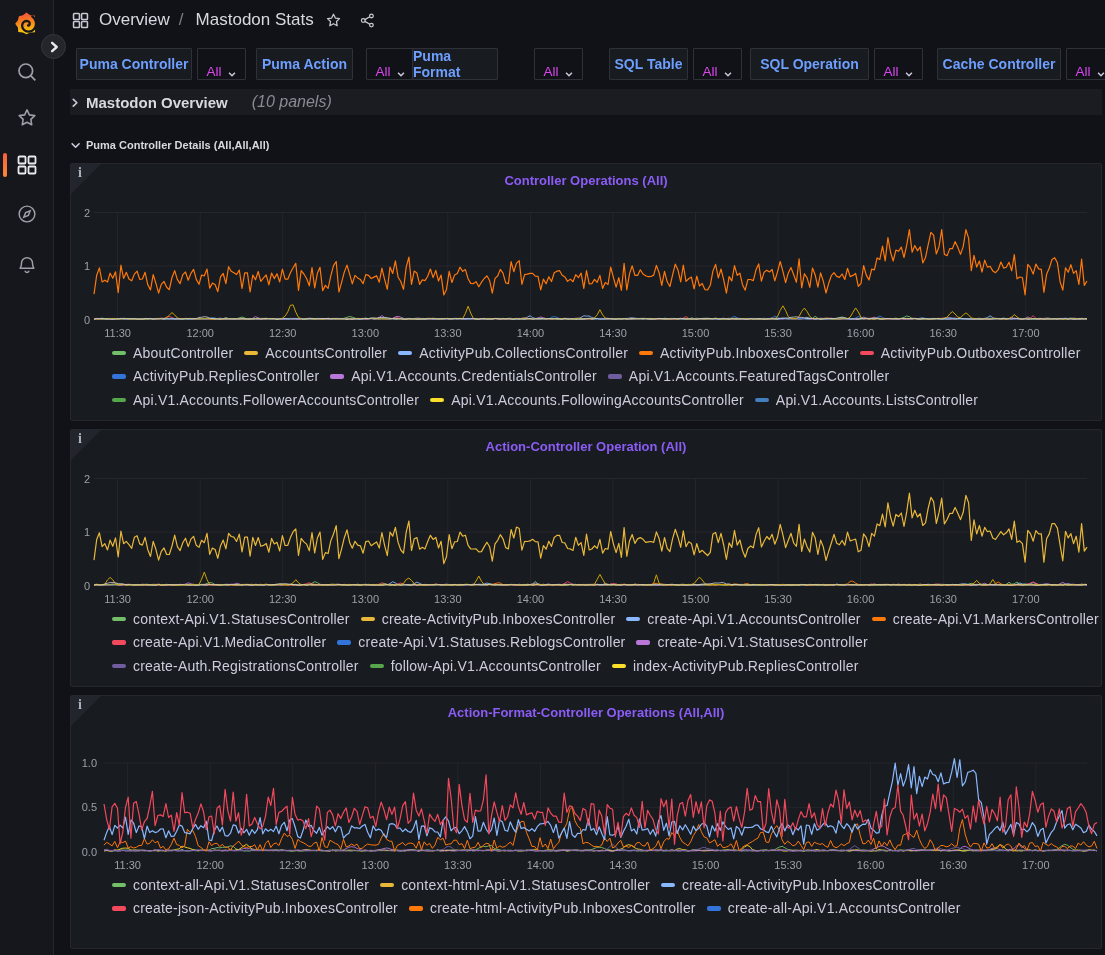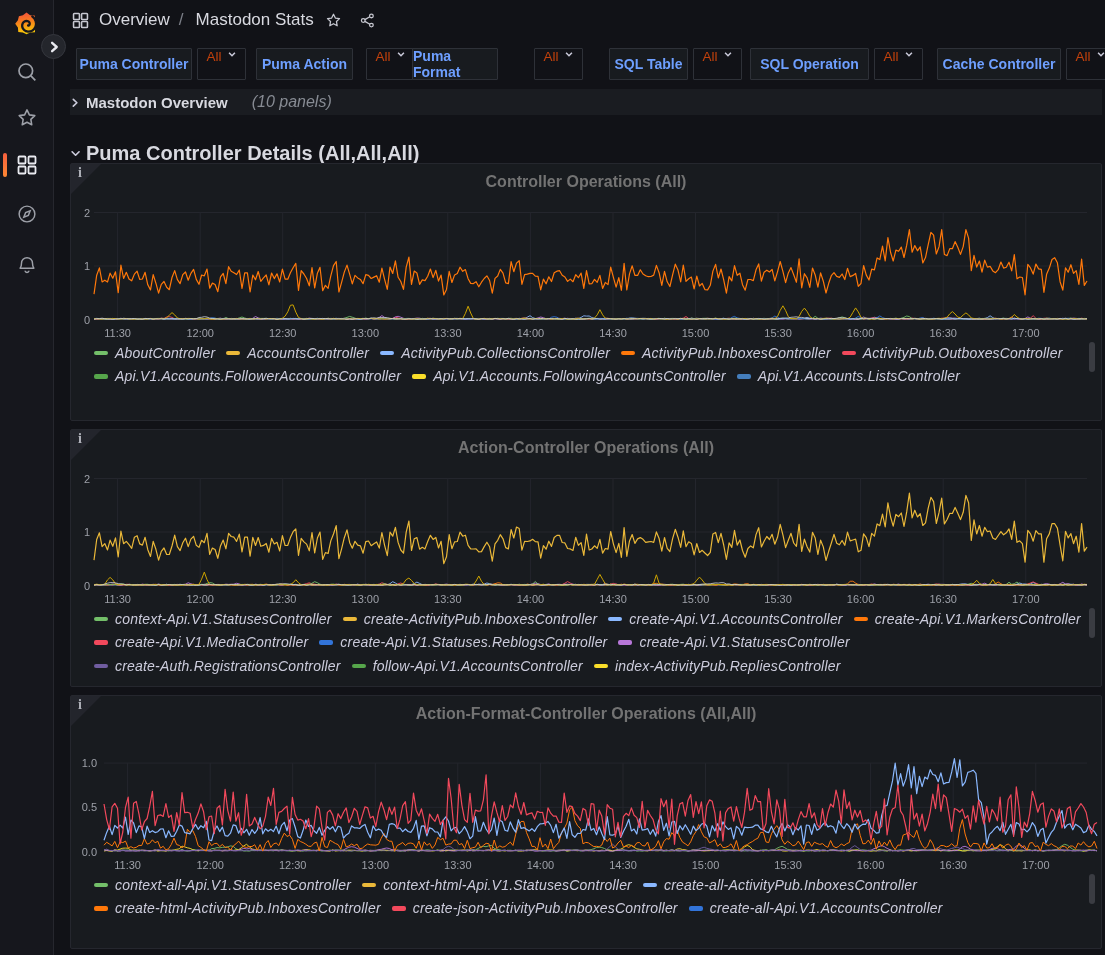--- a/index.html
+++ b/index.html
@@ -12,39 +12,39 @@
 .collapse { position:absolute; left:41px; top:34px; width:25px; height:25px; border-radius:50%;
   background:#24262c; border:1px solid #34363d; z-index:8; display:flex; align-items:center; justify-content:center; }
 .bc { position:absolute; left:54px; top:0; width:1051px; height:40px; display:flex; align-items:center; }
 .bcicon { margin-left:18px; display:flex; }
 .bct { font-size:17px; color:#D8D9E0; margin-left:10px; }
 .bcsep { font-size:17px; color:#7b7e87; margin:0 12px 0 9px; }
 .bcico2 { margin-left:11px; display:flex; } .bcico3 { margin-left:17px; display:flex; }
 .fl { position:absolute; top:48px; height:32px; background:#181b1f; border:1px solid #2e3138;
   color:#6E9FFF; font-size:14px; font-weight:bold; display:flex; align-items:center; justify-content:center; border-radius:1px; }
 .fa { position:absolute; top:48px; height:32px; width:49px; background:#111217; border:1px solid #2e3138;
-  color:#c2410c; font-size:13.5px; display:flex; align-items:flex-start; justify-content:center; gap:5px; border-radius:1px; }
+  color:#d946ef; font-size:13.5px; display:flex; align-items:flex-end; justify-content:center; gap:5px; border-radius:1px; }
 .rowc { position:absolute; left:70px; top:89px; width:1032px; height:26px; background:#1a1c21;
   display:flex; align-items:center; font-size:15px; }
 .rowc b { color:#D8D9E0; margin-left:5px; }
 .rowc i { color:#878b93; margin-left:24px; font-size:16px; }
-.rowh { position:absolute; left:70px; top:140px; width:1032px; height:26px;
-  display:flex; align-items:center; font-size:20px; }
+.rowh { position:absolute; left:70px; top:132px; width:1032px; height:26px;
+  display:flex; align-items:center; font-size:11px; }
 .rowh b { color:#D8D9E0; margin-left:5px; }
 .panel { position:absolute; left:70px; width:1032px; height:258px; background:#181b1f;
   border:1px solid #25272e; border-radius:2px; }
 .pcorner { position:absolute; left:0; top:0; width:0; height:0;
   border-top:30px solid #23252c; border-right:30px solid transparent; }
 .pinfo { position:absolute; left:7px; top:1px; font-family:"Liberation Serif",serif;
   font-weight:bold; font-size:14px; color:#aeb0b8; }
 .ptitle { position:absolute; top:9px; left:0; width:100%; text-align:center;
-  font-size:16px; font-weight:bold; color:#737373; }
+  font-size:13px; font-weight:bold; color:#8b5cf6; }
 .chart { position:absolute; left:0; top:0; }
 .axis { font-family:"Liberation Sans",sans-serif; font-size:11px; fill:#9DA0A8; }
-.legend { position:absolute; left:23px; top:177px; width:992px;font-style:italic; }
+.legend { position:absolute; left:41px; top:177px; width:992px; }
 .lr { display:flex; height:23.5px; align-items:center; white-space:nowrap; }
 .li { display:flex; align-items:center; font-size:14px; letter-spacing:0.2px; color:#ccccdc; margin-right:11px; }
 .lm { display:inline-block; width:14px; height:4.5px; border-radius:2px; margin-right:7px; flex:none; }
 .lsb { position:absolute; right:-9px; top:1px; width:6px; height:30px; border-radius:3px; background:#3a3c42; }
 </style></head><body>
 <div class="sidebar">
   <div class="slogo"><svg width="25" height="25" viewBox="0 0 25 25">
         <defs>
           <linearGradient id="glg" x1="0.3" y1="0" x2="0.42" y2="1">
             <stop offset="0" stop-color="#F1513E"></stop>
@@ -193,31 +193,36 @@
     </svg>
 <div class="legend">
       <div class="lr">
         <span class="li"><span class="lm" style="background:#73BF69"></span>AboutController</span>
         <span class="li"><span class="lm" style="background:#EAB839"></span>AccountsController</span>
         <span class="li"><span class="lm" style="background:#8AB8FF"></span>ActivityPub.CollectionsController</span>
         <span class="li"><span class="lm" style="background:#FF780A"></span>ActivityPub.InboxesController</span>
         <span class="li"><span class="lm" style="background:#F2495C"></span>ActivityPub.OutboxesController</span>
       </div>
       <div class="lr">
+        <span class="li"><span class="lm" style="background:#3274D9"></span>ActivityPub.RepliesController</span>
+        <span class="li"><span class="lm" style="background:#B877D9"></span>Api.V1.Accounts.CredentialsController</span>
+        <span class="li"><span class="lm" style="background:#705DA0"></span>Api.V1.Accounts.FeaturedTagsController</span>
+      </div>
+      <div class="lr">
         <span class="li"><span class="lm" style="background:#56A64B"></span>Api.V1.Accounts.FollowerAccountsController</span>
         <span class="li"><span class="lm" style="background:#FADE2A"></span>Api.V1.Accounts.FollowingAccountsController</span>
         <span class="li"><span class="lm" style="background:#447EBC"></span>Api.V1.Accounts.ListsController</span>
       </div>
       <div class="lsb"></div>
     </div>
 </div>
 <div class="panel" style="top:429px;height:258px">
 <div class="pcorner"></div>
     <div class="pinfo">i</div>
-<div class="ptitle">Action-Controller Operations (All)</div>
+<div class="ptitle">Action-Controller Operation (All)</div>
 <svg class="chart" width="1030" height="182" viewBox="0 0 1030 182">
       <line x1="23" y1="155.5" x2="1016" y2="155.5" stroke="#24262d" stroke-width="1"></line>
       <line x1="23" y1="102.0" x2="1016" y2="102.0" stroke="#24262d" stroke-width="1"></line>
       <line x1="23" y1="48.5" x2="1016" y2="48.5" stroke="#24262d" stroke-width="1"></line>
       <line x1="46.6" y1="48.5" x2="46.6" y2="155.5" stroke="#24262d" stroke-width="1"></line>
       <line x1="129.2" y1="48.5" x2="129.2" y2="155.5" stroke="#24262d" stroke-width="1"></line>
       <line x1="211.7" y1="48.5" x2="211.7" y2="155.5" stroke="#24262d" stroke-width="1"></line>
       <line x1="294.3" y1="48.5" x2="294.3" y2="155.5" stroke="#24262d" stroke-width="1"></line>
       <line x1="376.8" y1="48.5" x2="376.8" y2="155.5" stroke="#24262d" stroke-width="1"></line>
       <line x1="459.4" y1="48.5" x2="459.4" y2="155.5" stroke="#24262d" stroke-width="1"></line>
@@ -314,18 +319,18 @@
       <polyline points="33.0,144.3 35.7,136.4 38.4,130.2 41.1,138.6 43.8,129.3 46.5,132.0 49.1,129.2 51.8,132.0 54.5,121.1 57.2,138.4 59.9,124.0 62.6,127.0 65.3,136.6 68.0,129.9 70.7,131.0 73.4,142.7 76.1,130.2 78.7,136.5 81.4,134.7 84.1,136.6 86.8,135.7 89.5,133.0 92.2,132.9 94.9,141.7 97.6,134.8 100.3,140.5 103.0,140.1 105.7,135.2 108.3,128.9 111.0,130.1 113.7,136.6 116.4,137.2 119.1,137.8 121.8,132.6 124.5,128.4 127.2,133.3 129.9,129.7 132.6,131.7 135.3,125.4 138.0,144.0 140.6,144.7 143.3,134.5 146.0,130.0 148.7,135.6 151.4,131.1 154.1,139.6 156.8,140.1 159.5,137.2 162.2,128.9 164.9,129.7 167.6,137.2 170.2,132.4 172.9,136.8 175.6,133.3 178.3,139.3 181.0,133.6 183.7,137.3 186.4,133.6 189.1,121.6 191.8,137.8 194.5,132.8 197.2,135.2 199.8,133.3 202.5,135.6 205.2,130.1 207.9,137.7 210.6,129.3 213.3,126.3 216.0,134.8 218.7,124.1 221.4,122.6 224.1,131.0 226.8,140.6 229.4,142.0 232.1,134.3 234.8,124.0 237.5,130.4 240.2,129.4 242.9,134.7 245.6,137.3 248.3,131.4 251.0,139.3 253.7,134.4 256.4,130.7 259.0,133.2 261.7,130.6 264.4,135.8 267.1,130.2 269.8,131.3 272.5,142.2 275.2,138.9 277.9,137.2 280.6,129.9 283.3,131.8 286.0,131.9 288.7,132.5 291.3,130.0 294.0,128.4 296.7,136.3 299.4,141.8 302.1,129.9 304.8,134.5 307.5,133.1 310.2,134.3 312.9,139.3 315.6,141.4 318.3,128.3 320.9,127.6 323.6,128.5 326.3,132.3 329.0,132.0 331.7,135.6 334.4,133.0 337.1,135.5 339.8,136.3 342.5,132.3 345.2,124.4 347.9,143.4 350.5,130.2 353.2,129.8 355.9,139.8 358.6,131.7 361.3,132.9 364.0,135.9 366.7,136.0 369.4,140.9 372.1,124.3 374.8,120.9 377.5,125.0 380.1,134.9 382.8,131.9 385.5,131.4 388.2,137.7 390.9,134.8 393.6,130.6 396.3,135.6 399.0,142.7 401.7,140.1 404.4,120.6 407.1,135.2 409.7,135.0 412.4,126.2 415.1,133.0 417.8,137.2 420.5,133.7 423.2,122.0 425.9,139.4 428.6,123.9 431.3,125.8 434.0,134.2 436.7,135.2 439.3,125.9 442.0,132.1 444.7,136.2 447.4,123.7 450.1,132.5 452.8,131.6 455.5,133.2 458.2,135.0 460.9,132.7 463.6,135.4 466.3,130.7 469.0,127.8 471.6,127.6 474.3,127.1 477.0,125.5 479.7,129.4 482.4,136.6 485.1,128.3 487.8,142.1 490.5,137.2 493.2,131.9 495.9,142.3 498.6,125.6 501.2,138.8 503.9,141.3 506.6,137.4 509.3,137.5 512.0,133.5 514.7,134.2 517.4,122.8 520.1,134.3 522.8,132.5 525.5,138.7 528.2,130.8 530.8,137.5 533.5,143.7 536.2,120.7 538.9,139.0 541.6,139.2 544.3,138.0 547.0,129.9 549.7,141.5 552.4,135.5 555.1,130.3 557.8,123.3 560.4,134.9 563.1,133.1 565.8,138.0 568.5,122.9 571.2,134.1 573.9,133.7 576.6,132.6 579.3,138.3 582.0,133.5 584.7,140.1 587.4,125.5 590.0,119.5 592.7,134.3 595.4,127.2 598.1,139.8 600.8,126.0 603.5,125.3 606.2,137.5 608.9,129.7 611.6,133.9 614.3,128.7 617.0,133.2 619.7,138.2 622.3,130.1 625.0,134.6 627.7,132.4 630.4,128.2 633.1,127.0 635.8,130.1 638.5,140.9 641.2,129.7 643.9,135.0 646.6,127.7 649.3,134.4 651.9,125.8 654.6,130.7 657.3,133.4 660.0,131.8 662.7,142.8 665.4,130.4 668.1,132.8 670.8,139.2 673.5,131.2 676.2,131.7 678.9,131.5 681.5,131.2 684.2,129.2 686.9,129.1 689.6,132.9 692.3,133.7 695.0,135.8 697.7,136.6 700.4,130.2 703.1,136.3 705.8,140.9 708.5,132.1 711.1,127.5 713.8,134.9 716.5,128.8 719.2,130.8 721.9,138.7 724.6,131.7 727.3,134.0 730.0,129.8 732.7,148.2 735.4,129.0 738.1,129.5 740.7,138.3 743.4,127.7 746.1,134.2 748.8,132.4 751.5,128.8 754.2,126.3 756.9,130.9 759.6,129.7 762.3,131.0 765.0,137.2 767.7,124.7 770.3,129.3 773.0,132.6 775.7,127.7 778.4,130.5 781.1,136.3 783.8,128.0 786.5,133.0 789.2,130.0 791.9,128.2 794.6,128.3 797.3,123.3 800.0,132.2 802.6,134.2 805.3,137.1 808.0,136.6 810.7,119.3 813.4,110.1 816.1,109.5 818.8,96.8 821.5,84.9 824.2,67.2 826.9,89.2 829.6,77.7 832.2,90.1 834.9,82.9 837.6,68.7 840.3,91.9 843.0,70.7 845.7,97.6 848.4,80.4 851.1,90.6 853.8,81.1 856.5,83.0 859.2,73.7 861.8,78.5 864.5,79.4 867.2,85.7 869.9,76.9 872.6,88.0 875.3,86.6 878.0,86.4 880.7,75.9 883.4,62.7 886.1,81.5 888.8,63.9 891.4,89.9 894.1,86.2 896.8,76.3 899.5,75.5 902.2,74.2 904.9,77.4 907.6,103.5 910.3,106.6 913.0,121.4 915.7,148.1 918.4,138.4 921.0,136.0 923.7,132.6 926.4,130.3 929.1,134.6 931.8,126.2 934.5,138.3 937.2,133.3 939.9,128.3 942.6,139.1 945.3,126.5 948.0,128.1 950.7,134.0 953.3,133.1 956.0,135.8 958.7,133.0 961.4,126.6 964.1,130.4 966.8,140.4 969.5,133.9 972.2,132.3 974.9,147.1 977.6,141.5 980.3,136.4 982.9,133.3 985.6,126.0 988.3,119.9 991.0,114.6 993.7,132.1 996.4,128.7 999.1,127.8 1001.8,133.8 1004.5,128.2 1007.2,130.1 1009.9,132.0 1012.5,136.6 1015.2,135.5 1017.9,129.0 1020.6,133.4 1023.3,135.5 1026.0,139.9" fill="none" stroke="#8AB8FF" stroke-width="1.2" stroke-linejoin="round"></polyline>
       <polyline points="33.0,108.0 35.7,123.6 38.4,133.5 41.1,110.8 43.8,107.4 46.5,112.3 49.1,147.8 51.8,136.0 54.5,111.3 57.2,101.2 59.9,142.2 62.6,107.2 65.3,105.5 68.0,118.2 70.7,133.8 73.4,125.7 76.1,122.5 78.7,110.4 81.4,95.4 84.1,129.7 86.8,119.5 89.5,118.8 92.2,120.4 94.9,107.5 97.6,121.5 100.3,119.2 103.0,135.4 105.7,116.7 108.3,129.2 111.0,96.7 113.7,116.7 116.4,116.3 119.1,117.2 121.8,131.8 124.5,123.4 127.2,117.1 129.9,107.9 132.6,115.8 135.3,133.6 138.0,120.8 140.6,120.0 143.3,137.7 146.0,112.2 148.7,109.6 151.4,128.9 154.1,93.3 156.8,114.6 159.5,125.1 162.2,96.0 164.9,125.1 167.6,116.7 170.2,139.2 172.9,131.0 175.6,98.3 178.3,129.9 181.0,128.0 183.7,121.4 186.4,127.8 189.1,132.8 191.8,130.1 194.5,120.3 197.2,101.0 199.8,109.5 202.5,92.4 205.2,128.4 207.9,116.4 210.6,115.4 213.3,112.5 216.0,110.1 218.7,138.2 221.4,101.4 224.1,118.5 226.8,124.1 229.4,123.3 232.1,125.1 234.8,132.8 237.5,122.7 240.2,140.7 242.9,131.3 245.6,110.1 248.3,112.9 251.0,131.6 253.7,144.2 256.4,116.4 259.0,114.1 261.7,119.1 264.4,129.9 267.1,117.7 269.8,122.6 272.5,116.3 275.2,111.9 277.9,126.6 280.6,120.8 283.3,112.3 286.0,115.4 288.7,128.5 291.3,119.6 294.0,110.8 296.7,111.9 299.4,122.1 302.1,120.3 304.8,130.5 307.5,115.8 310.2,106.1 312.9,113.7 315.6,123.7 318.3,111.2 320.9,118.4 323.6,111.1 326.3,132.7 329.0,123.2 331.7,109.6 334.4,105.7 337.1,127.3 339.8,124.1 342.5,97.1 345.2,114.2 347.9,120.1 350.5,112.8 353.2,124.7 355.9,137.5 358.6,118.1 361.3,122.4 364.0,125.4 366.7,118.3 369.4,128.5 372.1,124.0 374.8,142.8 377.5,82.3 380.1,102.0 382.8,131.5 385.5,136.7 388.2,88.4 390.9,109.3 393.6,123.6 396.3,126.3 399.0,97.3 401.7,126.3 404.4,114.1 407.1,115.1 409.7,114.8 412.4,103.8 415.1,78.8 417.8,137.8 420.5,119.8 423.2,105.8 425.9,116.4 428.6,125.9 431.3,109.5 434.0,124.4 436.7,120.5 439.3,108.9 442.0,111.9 444.7,96.8 447.4,110.5 450.1,118.3 452.8,106.5 455.5,118.9 458.2,117.6 460.9,116.8 463.6,123.1 466.3,115.3 469.0,116.5 471.6,116.4 474.3,129.4 477.0,111.8 479.7,117.2 482.4,120.1 485.1,120.1 487.8,126.1 490.5,126.4 493.2,97.0 495.9,116.3 498.6,109.9 501.2,110.6 503.9,117.5 506.6,120.1 509.3,124.6 512.0,112.4 514.7,114.3 517.4,129.5 520.1,107.7 522.8,108.0 525.5,134.4 528.2,114.2 530.8,120.1 533.5,138.3 536.2,108.7 538.9,112.2 541.6,113.3 544.3,140.8 547.0,126.4 549.7,141.0 552.4,120.7 555.1,117.3 557.8,119.6 560.4,111.9 563.1,119.3 565.8,121.6 568.5,131.5 571.2,105.3 573.9,131.8 576.6,114.4 579.3,119.5 582.0,123.3 584.7,133.5 587.4,137.9 590.0,102.7 592.7,110.7 595.4,104.2 598.1,131.8 600.8,103.0 603.5,148.3 606.2,119.9 608.9,107.9 611.6,106.5 614.3,120.1 617.0,104.5 619.7,98.5 622.3,121.5 625.0,105.7 627.7,117.6 630.4,105.9 633.1,132.0 635.8,109.8 638.5,103.9 641.2,105.3 643.9,117.2 646.6,141.2 649.3,115.1 651.9,145.0 654.6,116.7 657.3,112.4 660.0,110.9 662.7,125.2 665.4,110.5 668.1,122.2 670.8,131.5 673.5,116.4 676.2,92.4 678.9,114.3 681.5,112.9 684.2,99.5 686.9,105.7 689.6,105.7 692.3,134.9 695.0,127.5 697.7,92.7 700.4,115.8 703.1,127.9 705.8,103.9 708.5,113.9 711.1,140.5 713.8,103.4 716.5,131.4 719.2,132.2 721.9,126.8 724.6,133.9 727.3,123.6 730.0,115.6 732.7,120.8 735.4,120.8 738.1,107.5 740.7,121.8 743.4,116.9 746.1,128.5 748.8,132.0 751.5,112.5 754.2,129.6 756.9,116.8 759.6,108.0 762.3,111.2 765.0,94.0 767.7,105.1 770.3,127.3 773.0,93.9 775.7,112.5 778.4,105.9 781.1,123.8 783.8,114.2 786.5,121.1 789.2,114.6 791.9,126.1 794.6,124.0 797.3,126.9 800.0,143.8 802.6,128.3 805.3,115.3 808.0,132.7 810.7,130.4 813.4,102.8 816.1,139.0 818.8,121.2 821.5,112.9 824.2,111.4 826.9,89.3 829.6,115.1 832.2,119.3 834.9,131.0 837.6,143.8 840.3,99.1 843.0,123.2 845.7,117.2 848.4,130.2 851.1,118.1 853.8,134.8 856.5,127.7 859.2,116.1 861.8,98.0 864.5,112.6 867.2,88.0 869.9,115.3 872.6,98.8 875.3,101.7 878.0,118.2 880.7,135.4 883.4,112.5 886.1,113.8 888.8,116.2 891.4,113.1 894.1,122.3 896.8,119.4 899.5,133.2 902.2,109.8 904.9,126.2 907.6,104.3 910.3,117.2 913.0,128.2 915.7,110.4 918.4,125.8 921.0,113.4 923.7,117.8 926.4,124.8 929.1,101.2 931.8,136.2 934.5,130.3 937.2,103.7 939.9,98.8 942.6,140.5 945.3,90.8 948.0,111.5 950.7,141.4 953.3,126.0 956.0,131.1 958.7,117.6 961.4,95.4 964.1,104.2 966.8,116.2 969.5,108.5 972.2,106.9 974.9,131.1 977.6,120.1 980.3,112.9 982.9,114.9 985.6,125.9 988.3,112.8 991.0,131.9 993.7,125.5 996.4,112.4 999.1,110.7 1001.8,130.7 1004.5,115.9 1007.2,112.0 1009.9,107.6 1012.5,111.0 1015.2,116.5 1017.9,130.4 1020.6,137.7 1023.3,128.2 1026.0,126.4" fill="none" stroke="#F2495C" stroke-width="1.2" stroke-linejoin="round"></polyline>
     </svg>
 <div class="legend">
       <div class="lr">
         <span class="li"><span class="lm" style="background:#73BF69"></span>context-all-Api.V1.StatusesController</span>
         <span class="li"><span class="lm" style="background:#EAB839"></span>context-html-Api.V1.StatusesController</span>
         <span class="li"><span class="lm" style="background:#8AB8FF"></span>create-all-ActivityPub.InboxesController</span>
       </div>
       <div class="lr">
+        <span class="li"><span class="lm" style="background:#F2495C"></span>create-json-ActivityPub.InboxesController</span>
         <span class="li"><span class="lm" style="background:#FF780A"></span>create-html-ActivityPub.InboxesController</span>
-        <span class="li"><span class="lm" style="background:#F2495C"></span>create-json-ActivityPub.InboxesController</span>
         <span class="li"><span class="lm" style="background:#3274D9"></span>create-all-Api.V1.AccountsController</span>
       </div>
       <div class="lsb"></div>
     </div>
 </div>
 </body></html>

